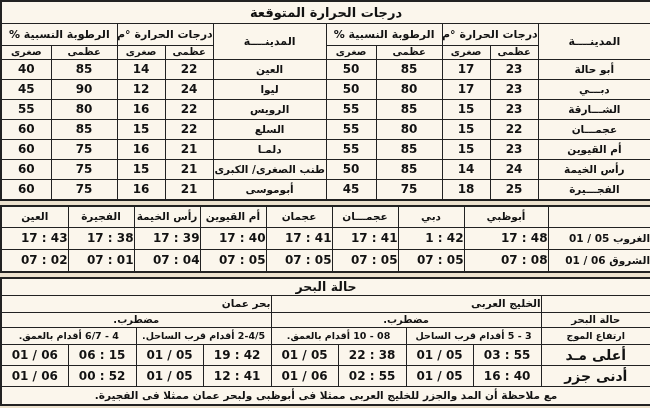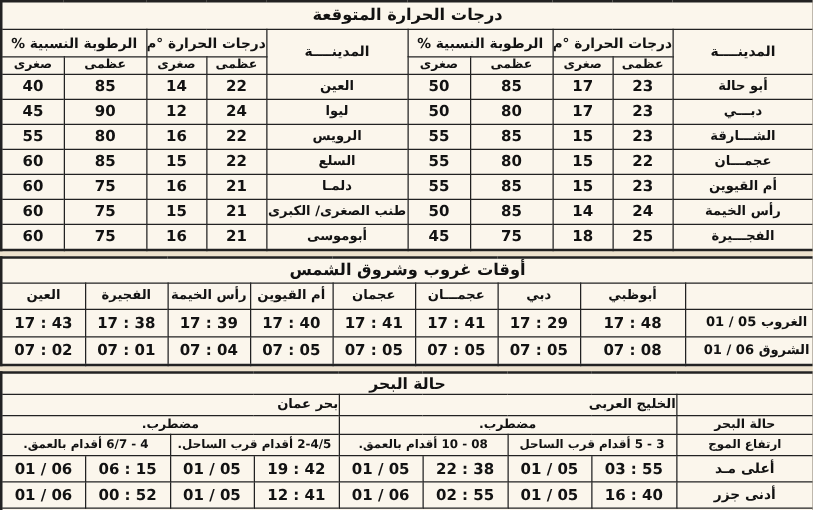--- a/index.html
+++ b/index.html
@@ -17,29 +17,29 @@
   .gap{height:4px;}
   
   .title-row td{height:21px;font-size:13px;}
   .h1-row td{height:21px;font-size:11px;}
   .h2-row td{height:13px;font-size:10px;}
   .t-row td{height:19px;font-size:12px;}
   .t-row td.city{font-size:10.5px;}
   
   .sun-title td{height:19px;font-size:13px;}
   .sun-head td{height:20px;font-size:10.5px;}
-  .sun-row td{height:21px;font-size:12px;}
+  .sun-row td{height:21px;font-size:12px;text-align:right;}
   .sun-row td.rowlabel{font-size:10.5px;padding-left:12px;}
   
   .sea-title td{height:16px;font-size:12.5px;}
   .sea-r1 td{height:16px;font-size:10.5px;text-align:right;}
   .sea-r2 td{height:14px;font-size:10px;margin-left:48px;}
   .sea-wave td{height:16px;font-size:9.5px;margin-top:48px;}
   .sea-tide td{height:20px;font-size:12px;}
-  .sea-tide td.rowlabel{font-size:11px;}
+  .sea-tide td.rowlabel{font-size:14px;}
   .sea-note td{height:17px;font-size:10.5px;}
 </style>
 </head>
 <body>
 
 <table class="outer" dir="rtl">
   <colgroup>
     <col style="width:113px">
       <col style="width:48px">
       <col style="width:48px">
@@ -168,41 +168,38 @@
       <col style="width:84px">
     <col style="width:66px">
       <col style="width:66px">
       <col style="width:66px">
       <col style="width:66px">
     <col style="width:66px">
       <col style="width:66px">
       <col style="width:67px">
   </colgroup>
   <tbody>
-      <tr class="sun-title">
-    <td colspan="9">أوقات غروب وشروق الشمس</td>
-  </tr>
   <tr class="sun-head">
     <td></td>
     <td>أبوظبي</td>
     <td>دبي</td>
     <td>عجمـــان</td>
     <td>عجمان</td>
     <td>أم القيوين</td>
     <td>رأس الخيمة</td>
     <td>الفجيرة</td>
     <td>العين</td>
   </tr>
   <tr class="sun-row">
     <td class="rowlabel">
       <span>الغروب</span>
       <span class="ltr" dir="ltr">01 / 05</span>
     </td>
     <td class="ltr">17 : 48</td>
-    <td class="ltr">17 : 29</td>
+    <td class="ltr">1 : 42</td>
     <td class="ltr">17 : 41</td>
     <td class="ltr">17 : 41</td>
     <td class="ltr">17 : 40</td>
     <td class="ltr">17 : 39</td>
     <td class="ltr">17 : 38</td>
     <td class="ltr">17 : 43</td>
   </tr>
   <tr class="sun-row">
     <td class="rowlabel">
       <span>الشروق</span>

